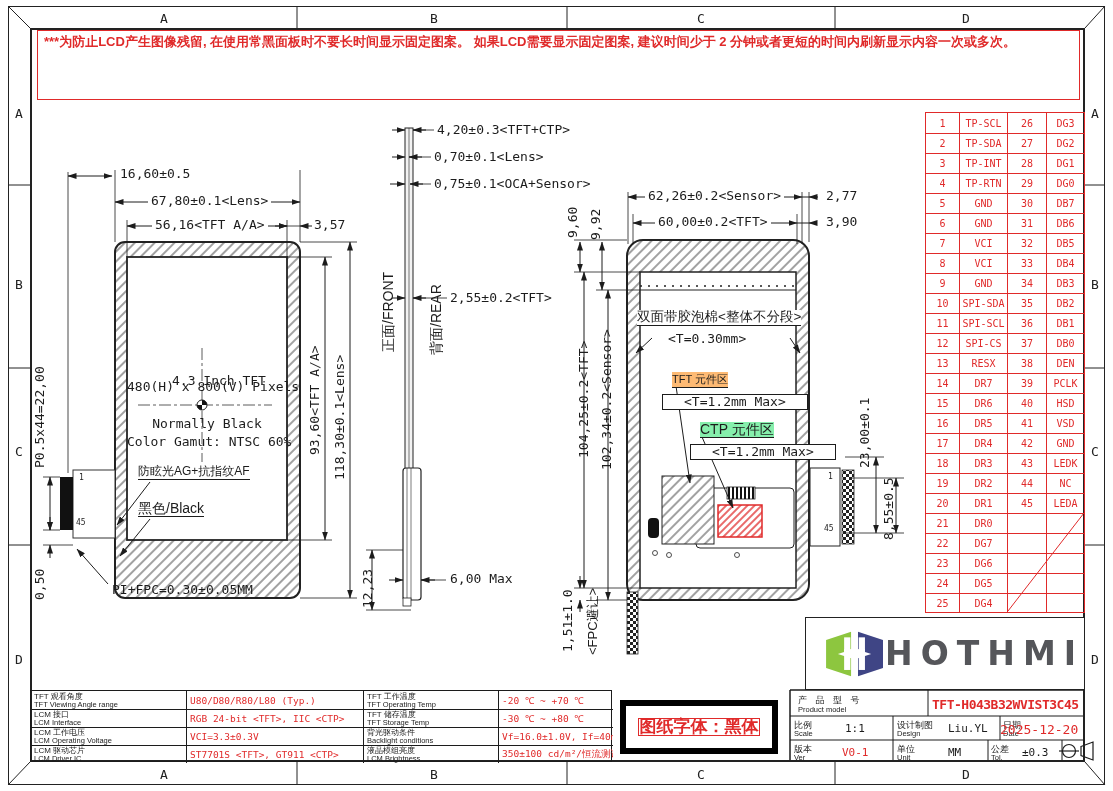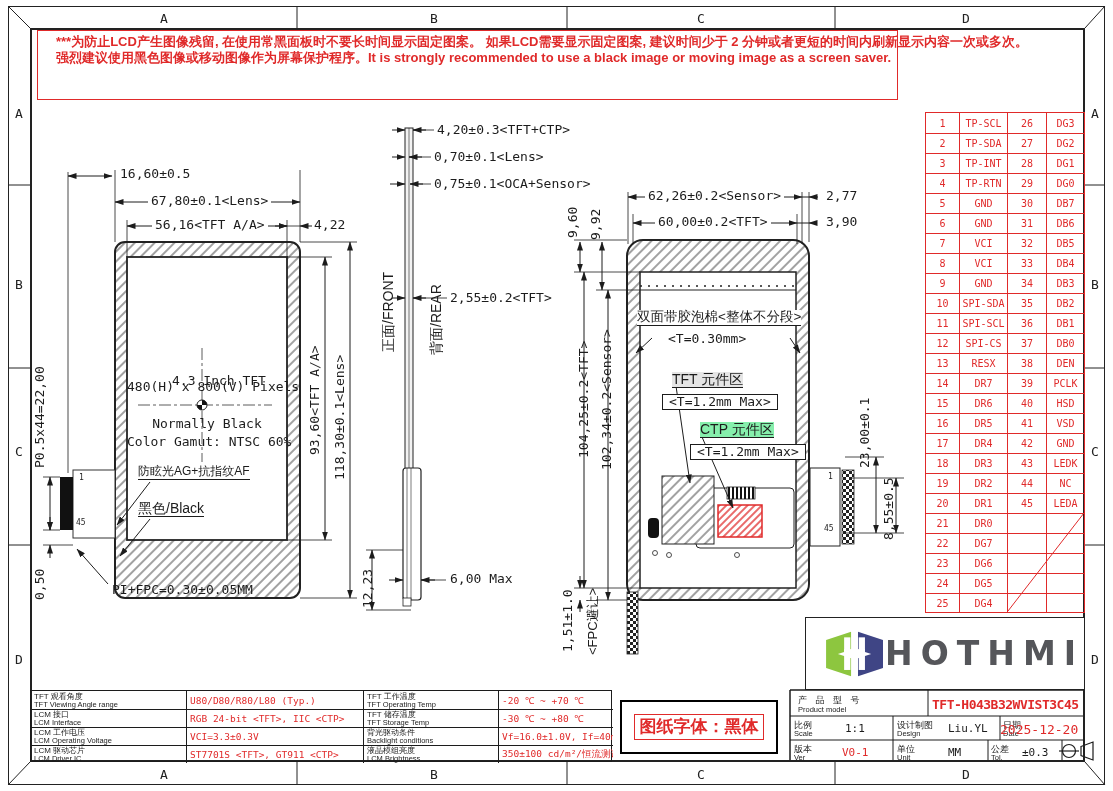--- a/index.html
+++ b/index.html
@@ -2,46 +2,46 @@
 <html><head>
 <meta charset="utf-8">
 <style>
   *{margin:0;padding:0;box-sizing:border-box}
   html,body{background:#fff}
   body{width:1113px;height:791px;position:relative;font-family:"Liberation Sans",sans-serif;color:#1c1c1c;overflow:hidden}
   svg.underlay{position:absolute;left:0;top:0;z-index:1}
   .frame-outer{position:absolute;left:8px;top:6px;width:1097px;height:779px;border:1.5px solid #222;z-index:2}
   .frame-inner{position:absolute;left:30px;top:28px;width:1055px;height:734px;border:2px solid #222;z-index:2}
   .gl{position:absolute;font:13px "DejaVu Sans Mono",monospace;color:#222;z-index:3}
-  .warn{position:absolute;left:37px;top:30px;width:861px;height:70px;border:1.5px solid #e02a2a;z-index:4;background:#fff;padding:3px 18px}
+  .warn{position:absolute;left:37px;top:30px;width:1043px;height:70px;border:1.5px solid #e02a2a;z-index:4;background:#fff;padding:3px 6px}
   .warn div{font-size:13px;color:#e02a2a;white-space:nowrap;line-height:16px}
   .warn .b{font-weight:bold}
   .dim{position:absolute;font:13px "DejaVu Sans Mono",monospace;color:#1c1c1c;white-space:nowrap;z-index:5;line-height:14px}
   .dim.bg{background:#fff;padding:0 3px}
   .dim.cn{font-family:"Liberation Sans",sans-serif}
   .v{transform:rotate(-90deg);transform-origin:0 0}
   .u{border-bottom:1.2px solid #1c1c1c;padding-bottom:1px}
-  .boxed{border:1px solid #1c1c1c;padding:0 6px;background:#fff}
+  .boxed{border:1px solid #1c1c1c;padding:0 21px;background:#fff}
   .tiny{font:8px "DejaVu Sans Mono",monospace}
   .ctr{text-align:center}
   
   .pin-table{position:absolute;left:925px;top:112px;width:160px;height:501px;display:grid;
     grid-template-columns:33px 48px 39px 38px;grid-auto-rows:20px;border:1px solid #e02a2a;z-index:5;background:transparent}
   .pin-cell{font:10px "DejaVu Sans Mono",monospace;color:#e02a2a;display:flex;align-items:center;justify-content:center;border-color:#e02a2a;border-style:solid;border-width:0}
   .pin-cell.bl{border-left-width:1px}.pin-cell.bt{border-top-width:1px}
   
   .spec-table{position:absolute;left:30px;top:690px;width:582px;height:72px;display:grid;
     grid-template-columns:155px 177px 135px 115px;grid-auto-rows:18px;border:1px solid #1c1c1c;z-index:5}
   .spec-cell{border-color:#1c1c1c;border-style:solid;border-width:0;padding:1px 3px;overflow:hidden;display:flex;flex-direction:column;justify-content:center}
   .spec-cell.bl{border-left-width:1px}.spec-cell.bt{border-top-width:1px}
   .spec-cn{font-size:8px;line-height:9px;color:#1c1c1c;white-space:nowrap}
   .spec-en{font-size:7.5px;line-height:8px;color:#1c1c1c;white-space:nowrap}
   .spec-val{font:9.5px "DejaVu Sans Mono",monospace;color:#e02a2a;white-space:nowrap}
   
-  .fontbox{position:absolute;left:620px;top:700px;width:158px;height:54px;border:2px solid #000000;z-index:5;padding:12px}
+  .fontbox{position:absolute;left:620px;top:700px;width:158px;height:54px;border:6px solid #000000;z-index:5;padding:12px}
   .fontbox .in{width:100%;height:100%;border:1px solid #e02a2a;display:flex;flex-direction:column;align-items:center;justify-content:center}
   .fontbox .l1{font-size:17px;font-weight:bold;color:#e02a2a;line-height:20px}
   .fontbox .l2{font:14px "DejaVu Sans Mono",monospace;font-weight:bold;color:#e02a2a;line-height:17px}
   
   .logo-box{position:absolute;left:805px;top:617px;width:280px;height:73px;border:1px solid #222;z-index:5;background:#fff;display:flex;align-items:center}
   .logo-text{font-family:"DejaVu Sans",sans-serif;font-size:33px;font-weight:bold;color:#55565a;letter-spacing:8px;}
   
   .tb-lab-cn{position:absolute;font-size:9px;color:#1c1c1c;white-space:nowrap;z-index:5}
   .tb-lab-en{position:absolute;font-size:7.5px;color:#1c1c1c;white-space:nowrap;z-index:5}
   .tb-val{position:absolute;font:11px "DejaVu Sans Mono",monospace;color:#1c1c1c;white-space:nowrap;z-index:5}
@@ -255,27 +255,26 @@
 <div class="gl" style="left:15px;top:277px">B</div>
 <div class="gl" style="left:15px;top:444px">C</div>
 <div class="gl" style="left:15px;top:652px">D</div>
 <div class="gl" style="left:1091px;top:106px">A</div>
 <div class="gl" style="left:1091px;top:277px">B</div>
 <div class="gl" style="left:1091px;top:444px">C</div>
 <div class="gl" style="left:1091px;top:652px">D</div>
 
 <div class="warn">
   <div class="b">***为防止LCD产生图像残留, 在使用常黑面板时不要长时间显示固定图案。 如果LCD需要显示固定图案, 建议时间少于 2 分钟或者更短的时间内刷新显示内容一次或多次。</div>
-  <div class="b">强烈建议使用黑色图像或移动图像作为屏幕保护程序。It is strongly recommended to use a black image or moving image as a screen saver.</div>
 </div>
 
 <div class="dim" style="left:120px;top:167px">16,60±0.5</div>
 <div class="dim bg" style="left:148px;top:194px">67,80±0.1&lt;Lens&gt;</div>
 <div class="dim bg" style="left:152px;top:218px">56,16&lt;TFT A/A&gt;</div>
-<div class="dim" style="left:314px;top:218px">4,22</div>
+<div class="dim" style="left:314px;top:218px">3,57</div>
 <div class="dim v" style="left:308px;top:455px">93,60&lt;TFT A/A&gt;</div>
 <div class="dim v" style="left:333px;top:480px">118,30±0.1&lt;Lens&gt;</div>
 <div class="dim v" style="left:33px;top:468px">P0.5x44=22,00</div>
 <div class="dim v" style="left:33px;top:600px">0,50</div>
 <div class="dim tiny" style="left:79px;top:473px">1</div>
 <div class="dim tiny" style="left:76px;top:518px">45</div>
 <div class="dim ctr" style="left:127px;top:374px;width:184px">4.3 Inch TFT</div>
 <div class="dim ctr" style="left:127px;top:380px;width:160px">480(H) x 800(V) Pixels</div>
 <div class="dim ctr" style="left:127px;top:417px;width:160px">Normally Black</div>
 <div class="dim ctr" style="left:127px;top:435px;width:160px">Color Gamut: NTSC 60%</div>
@@ -297,21 +296,21 @@
 <div class="dim bg" style="left:655px;top:215px">60,00±0.2&lt;TFT&gt;</div>
 <div class="dim" style="left:826px;top:215px">3,90</div>
 <div class="dim v" style="left:566px;top:238px">9,60</div>
 <div class="dim v" style="left:589px;top:240px">9,92</div>
 <div class="dim v" style="left:577px;top:458px">104,25±0.2&lt;TFT&gt;</div>
 <div class="dim v" style="left:600px;top:470px">102,34±0.2&lt;Sensor&gt;</div>
 <div class="dim v" style="left:561px;top:652px">1,51±1.0</div>
 <div class="dim cn v" style="left:586px;top:655px">&lt;FPC避让&gt;</div>
 <div class="dim cn u" style="left:637px;top:310px;font-size:13.5px;background:#fff">双面带胶泡棉&lt;整体不分段&gt;</div>
 <div class="dim" style="left:668px;top:332px;background:#fff">&lt;T=0.30mm&gt;</div>
-<div class="dim cn u" style="left:672px;top:372px;font-size:14px;background:#e5e5e5">TFT 元件区</div>
+<div class="dim cn u" style="left:672px;top:372px;font-size:11px;background:#fdba74">TFT 元件区</div>
 <div class="dim boxed" style="left:662px;top:394px">&lt;T=1.2mm Max&gt;</div>
 <div class="dim cn u" style="left:700px;top:422px;font-size:14px;background:#86efac">CTP 元件区</div>
 <div class="dim boxed" style="left:690px;top:444px">&lt;T=1.2mm Max&gt;</div>
 <div class="dim v" style="left:858px;top:468px">23,00±0.1</div>
 <div class="dim v" style="left:882px;top:540px">8,55±0.5</div>
 <div class="dim tiny" style="left:828px;top:472px">1</div>
 <div class="dim tiny" style="left:824px;top:524px">45</div>
 
 <div class="pin-table">
     <div class="pin-cell">1</div>

